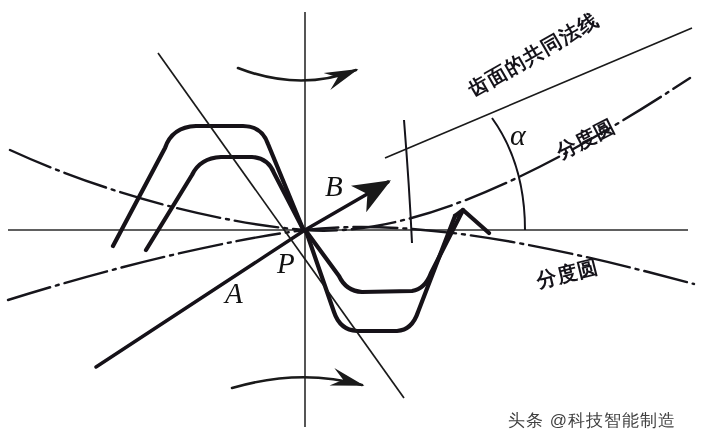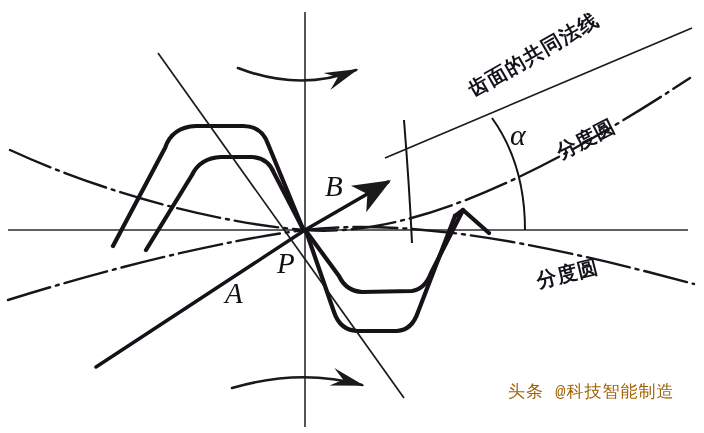--- a/index.html
+++ b/index.html
@@ -67,24 +67,24 @@
     transform: rotate(-14deg);
     transform-origin: left center;
   }
   .lbl-A { left: 225px; top: 277px; }
   .lbl-B { left: 325px; top: 170px; }
   .lbl-P { left: 277px; top: 247px; }
   .lbl-alpha-pos { left: 510px; top: 118px; }
   .watermark {
     position: absolute;
     left: 508px;
-    top: 380px;
-    font-family: Liberation Mono, monospace;
+    top: 409px;
+    font-family: Liberation Sans, sans-serif;
     font-size: 17px;
-    color: #a16207;
+    color: #404040;
     letter-spacing: 1px;
     white-space: nowrap;
     user-select: none;
   }
 </style>
 </head>
 <body>
 
 <div id="canvas">
 

